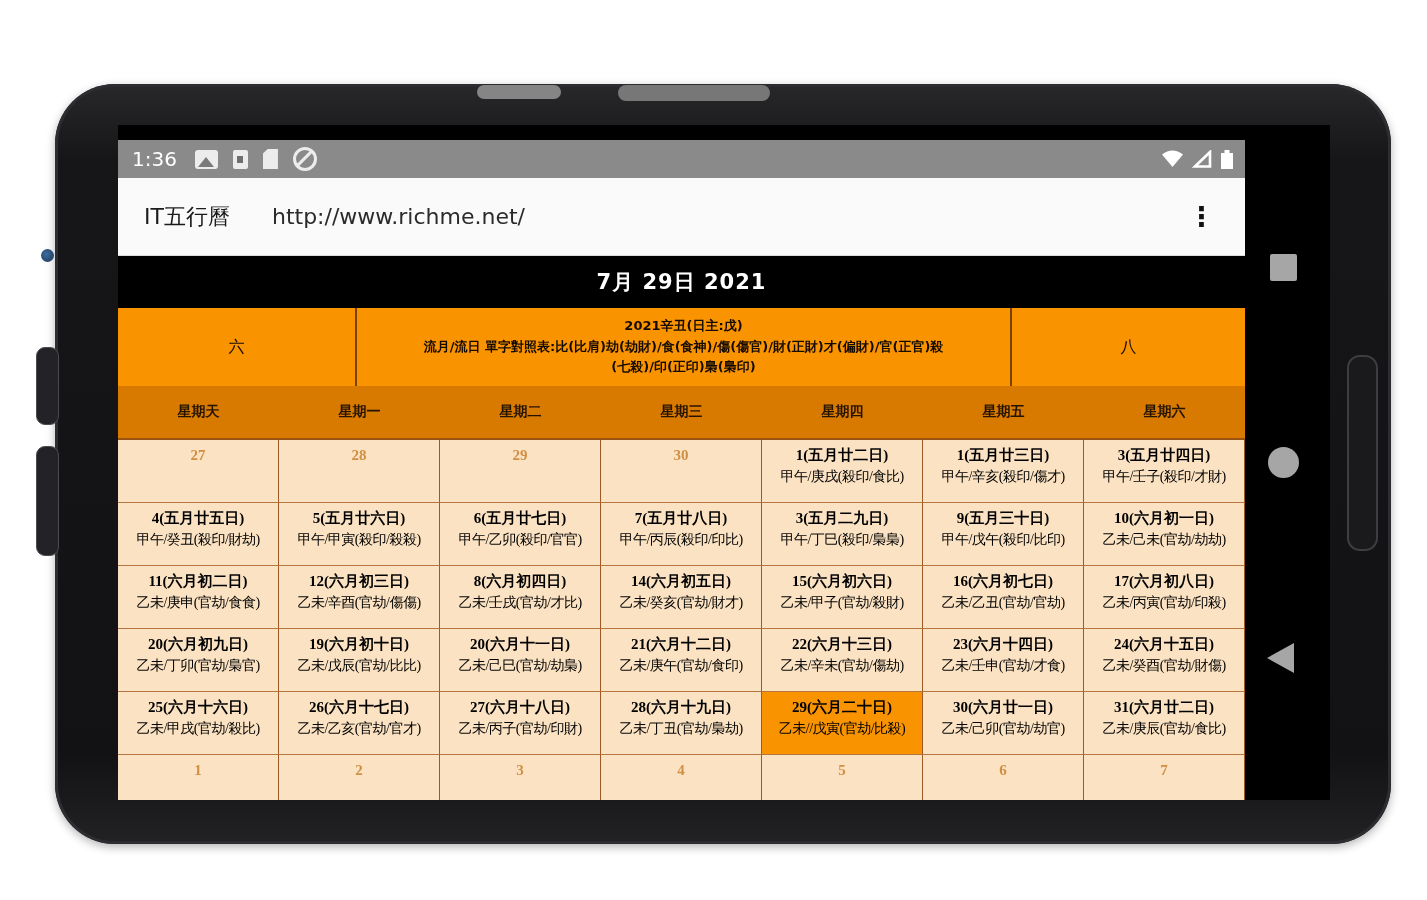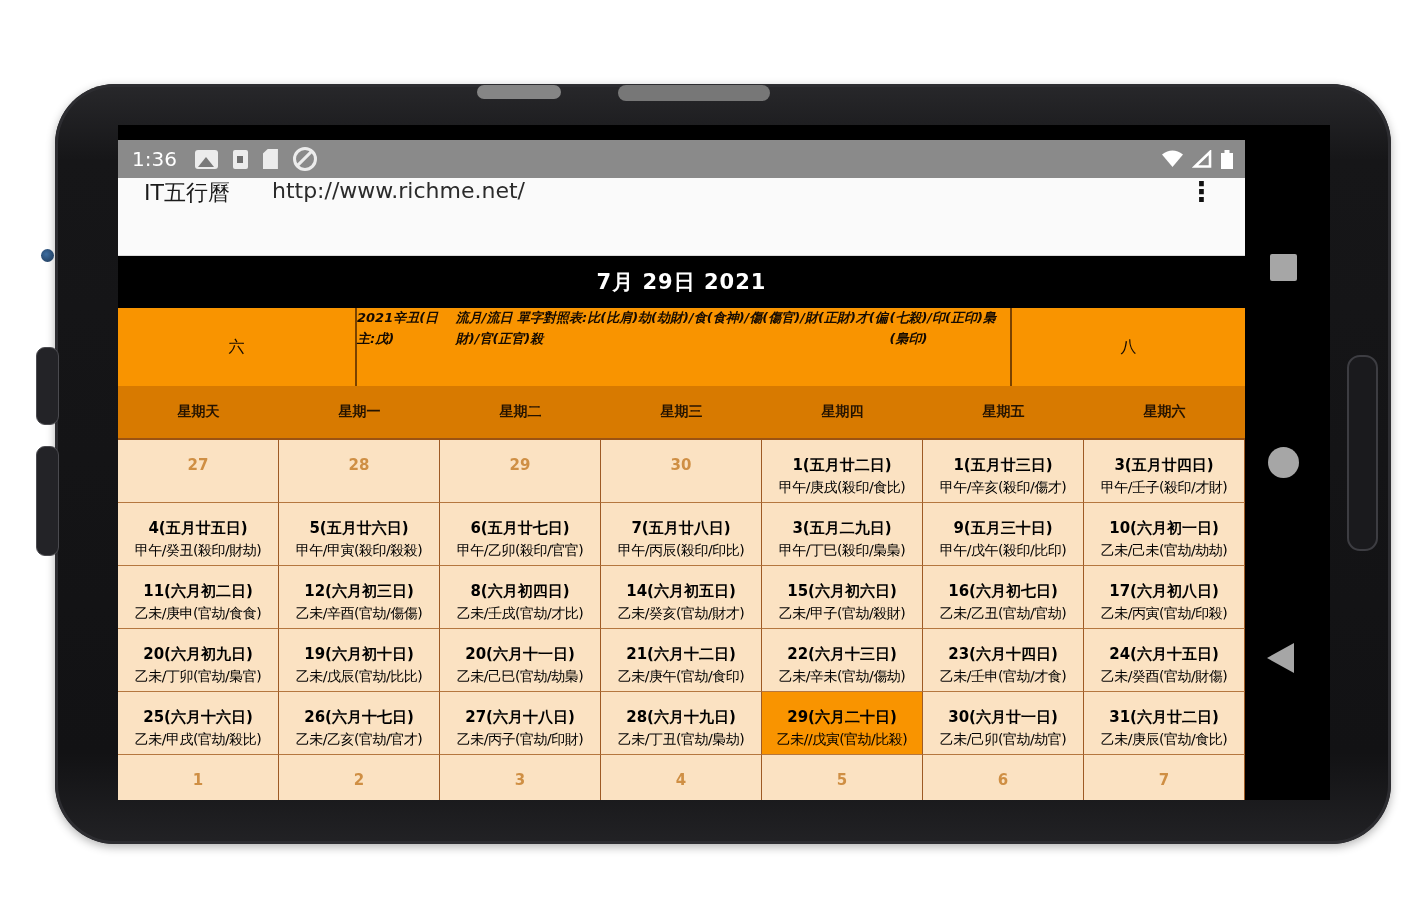--- a/index.html
+++ b/index.html
@@ -32,45 +32,45 @@
   .ic-image{width:23px;height:19px;background:#ececec;border-radius:3px;position:relative;overflow:hidden;}
   .ic-image:after{content:"";position:absolute;left:3px;top:7px;width:0;height:0;
                   border-left:8px solid transparent;border-right:8px solid transparent;border-bottom:10px solid #7a7a7a;}
   .ic-app{width:15px;height:19px;background:#ececec;border-radius:2px;position:relative;}
   .ic-app:after{content:"";position:absolute;left:4.5px;top:6px;width:6px;height:7px;background:#6f6f6f;}
   .ic-card{width:15px;height:20px;background:#ececec;clip-path:polygon(32% 0,100% 0,100% 100%,0 100%,0 22%);}
   .ic-mute{width:18px;height:18px;border:3px solid #ececec;border-radius:50%;position:relative;}
   .ic-mute:after{content:"";position:absolute;left:-3px;top:7px;width:23px;height:3px;background:#ececec;transform:rotate(-45deg);}
 
   
-  .appbar{height:77px;background:#fafafa;display:flex;align-items:flex-start;border-bottom:1px solid #dcdcdc;}
+  .appbar{height:77px;background:#fafafa;display:flex;align-items:center;border-bottom:1px solid #dcdcdc;}
   .app-title{font-size:22px;color:#1b1b1b;margin-left:26px;}
   .app-url{font-size:22px;color:#2b2b2b;margin-left:42px;}
   .menu-dots{margin-left:auto;margin-right:30px;font-size:27px;color:#111;font-weight:bold;line-height:1;}
 
   
   .banner{height:52px;background:#000;color:#fff;display:flex;align-items:center;justify-content:center;
           font-size:21px;font-weight:bold;letter-spacing:1px;}
 
   
   .monthheader{height:78px;background:#f99400;display:flex;color:#140a00;}
   .mh-left{width:237px;display:flex;align-items:center;justify-content:center;font-size:16px;border-right:2px solid #7a4200;}
-  .mh-mid{width:653px;display:flex;flex-direction:row;justify-content:center;
-          font-size:13px;line-height:1.6;font-weight:600;font-style:italic;}
+  .mh-mid{width:653px;display:flex;flex-direction:column;justify-content:center;text-align:center;
+          font-size:13px;line-height:1.6;font-weight:600;}
   .mh-right{flex:1;display:flex;align-items:center;justify-content:center;font-size:16px;border-left:2px solid #7a4200;}
 
   
   .weekdays{height:52px;background:#d87a00;display:grid;grid-template-columns:repeat(7,1fr);}
   .wd{display:flex;align-items:center;justify-content:center;font-size:14px;font-weight:bold;color:#241300;}
 
   
   .grid{display:grid;grid-template-columns:repeat(7,1fr);grid-template-rows:repeat(5,63px) 57px;
         background:#fbe2c2;border-top:2px solid #9b5313;border-bottom:4px solid #8d4a10;}
   .cell{border-right:1px solid #9e5a24;border-bottom:1px solid #b5773f;
-        display:flex;flex-direction:column;align-items:center;padding-top:14px;color:#000;overflow:visible;}
+        display:flex;flex-direction:column;align-items:center;padding-top:4px;color:#000;overflow:visible;font-family:Liberation Serif, serif;}
   .cell .label{font-size:15px;font-weight:bold;white-space:nowrap;line-height:1.55;}
   .cell .detail{font-size:14px;white-space:nowrap;letter-spacing:-0.5px;line-height:1.45;}
   .cell.adjacent .label{color:#cf8f44;}
   .cell.today{background:#f99400;}
 
   
   .navbar{position:absolute;left:1127px;top:0;width:85px;height:675px;background:#000;}
   .nav-square{position:absolute;left:25px;top:129px;width:27px;height:27px;background:#a6a6a6;border-radius:2px;}
   .nav-circle{position:absolute;left:23px;top:322px;width:31px;height:31px;background:#a6a6a6;border-radius:50%;}
   .nav-back{position:absolute;left:22px;top:518px;width:0;height:0;

